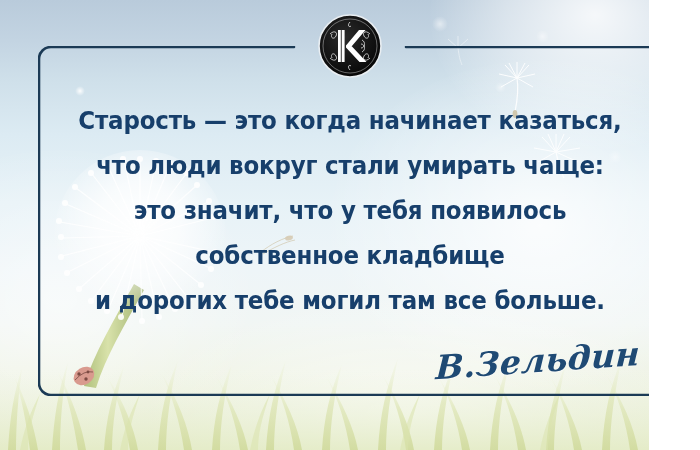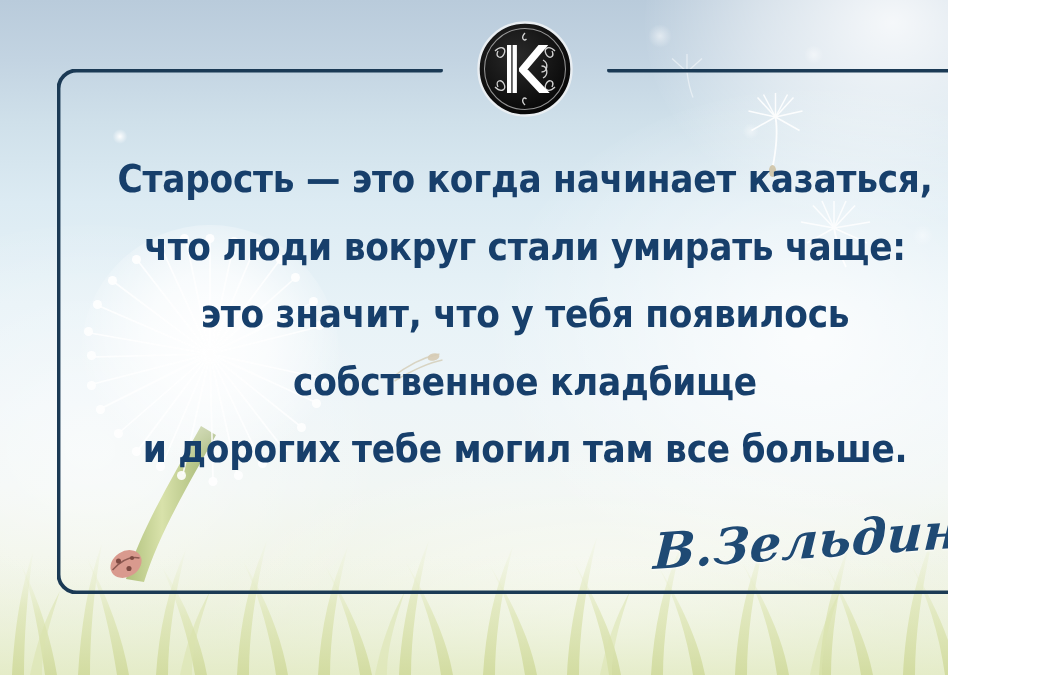--- a/index.html
+++ b/index.html
@@ -22,20 +22,21 @@
         #b9cbdb 0%,
         #c3d4e2 9%,
         #cfe0ea 18%,
         #dcebf3 30%,
         #e7f2f7 45%,
         #eef5f8 60%,
         #f1f6f4 72%,
         #f0f4e8 82%,
         #eef2e2 90%,
         #ecf0dd 100%);
+    padding-left: 17px;
   }
 
   
   .glow {
     position: absolute;
     border-radius: 50%;
     pointer-events: none;
   }
   .glow-top {
     left: 430px; top: -120px;

